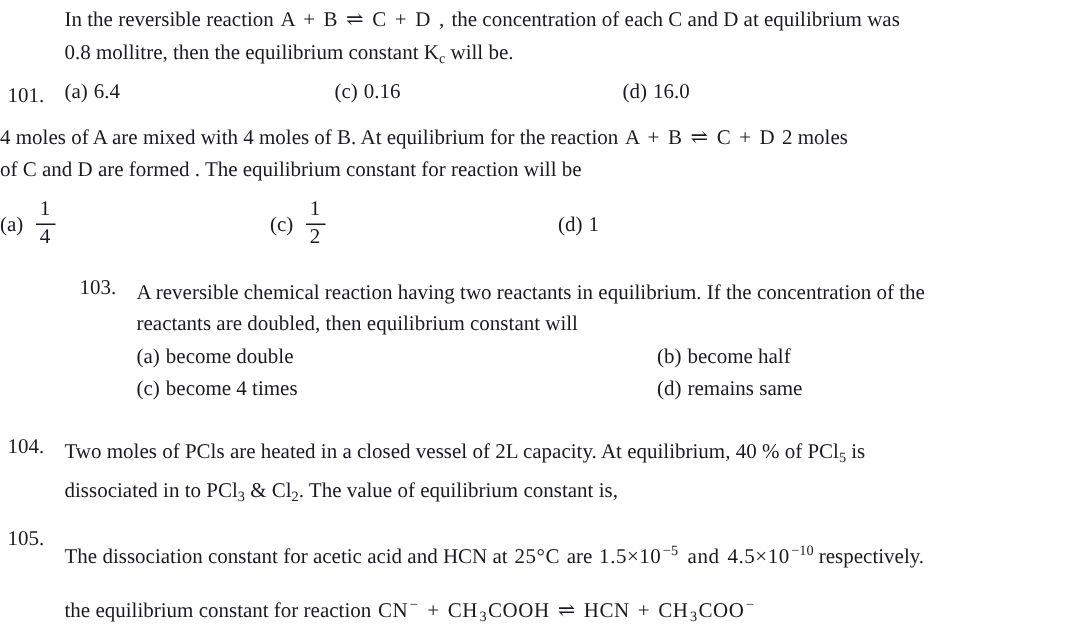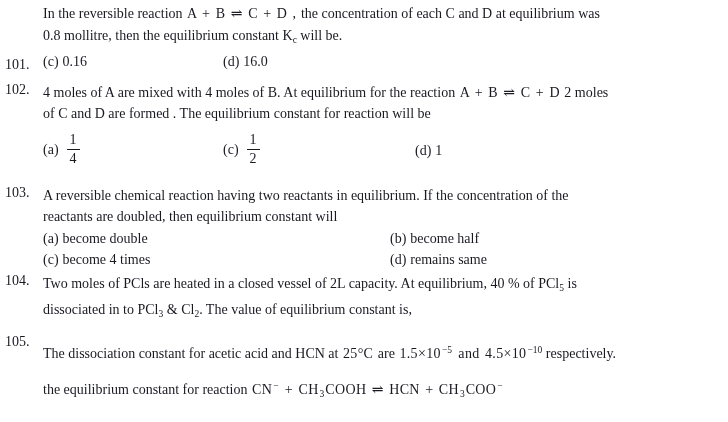--- a/index.html
+++ b/index.html
@@ -22,42 +22,42 @@
   .opts4 { display:grid; grid-template-columns:180px 192px 145px 1fr; }
   .opts2 { display:grid; grid-template-columns:347px 1fr; }
   .optsfrac { align-items:center; min-height:46px; margin-top:3px; }
   .optstall { line-height:27px; align-items:center; }
   .olabel { margin-right:4px; }
   .frac { display:inline-block; text-align:center; vertical-align:middle; margin-left:4px; line-height:1.15; position:relative; top:-1px; }
   .frac .num { display:block; border-bottom:1px solid #191922; padding:0 3px 1px; }
   .frac .den { display:block; padding-top:1px; }
   .q0 { margin-bottom:9px;align-items:flex-end; }
   .q1 { margin-bottom:11px; }
-  .q2 { margin-bottom:2px; }
+  .q2 { margin-bottom:20px;padding-left:48px; }
   .q3 { margin-bottom:8px; }
 </style>
 </head>
 <body>
 
 <div class="page">
 
   <div class="question q0">
     <div class="qnum">101.</div>
     <div class="qbody">
       <div class="line"><span>In the reversible reaction </span><span class="math">A + B ⇌ C + D ,</span><span> the concentration of each C and D at equilibrium was</span></div>
       <div class="line"><span>0.8 mollitre, then the equilibrium constant K</span><span class="sub">c</span><span> will be.</span></div>
       <div class="opts opts4">
+        <span class="opt"><span class="olabel">(a)</span><span class="oval"><span>6.4</span></span></span>
         <span class="opt"><span class="olabel">(c)</span><span class="oval"><span>0.16</span></span></span>
         <span class="opt"><span class="olabel">(d)</span><span class="oval"><span>16.0</span></span></span>
       </div>
     </div>
   </div>
 
   <div class="question q1">
-    <div class="qnum">102.</div>
     <div class="qbody">
       <div class="line"><span>4 moles of A are mixed with 4 moles of B. At equilibrium for the reaction </span><span class="math">A + B ⇌ C + D</span><span> 2 moles</span></div>
       <div class="line"><span>of C and D are formed . The equilibrium constant for reaction will be</span></div>
       <div class="opts opts4 optsfrac">
         <span class="opt"><span class="olabel">(a)</span><span class="oval"><span class="frac"><span class="num">1</span><span class="den">4</span></span></span></span>
         <span class="opt"><span class="olabel">(c)</span><span class="oval"><span class="frac"><span class="num">1</span><span class="den">2</span></span></span></span>
         <span class="opt"><span class="olabel">(d)</span><span class="oval"><span>1</span></span></span>
       </div>
     </div>
   </div>

